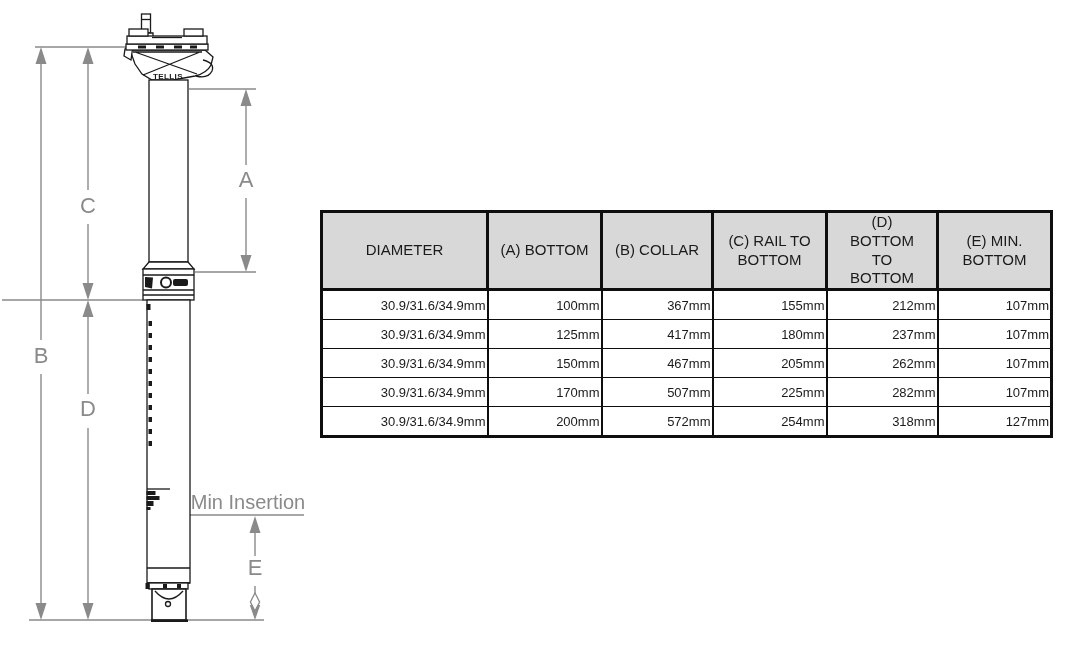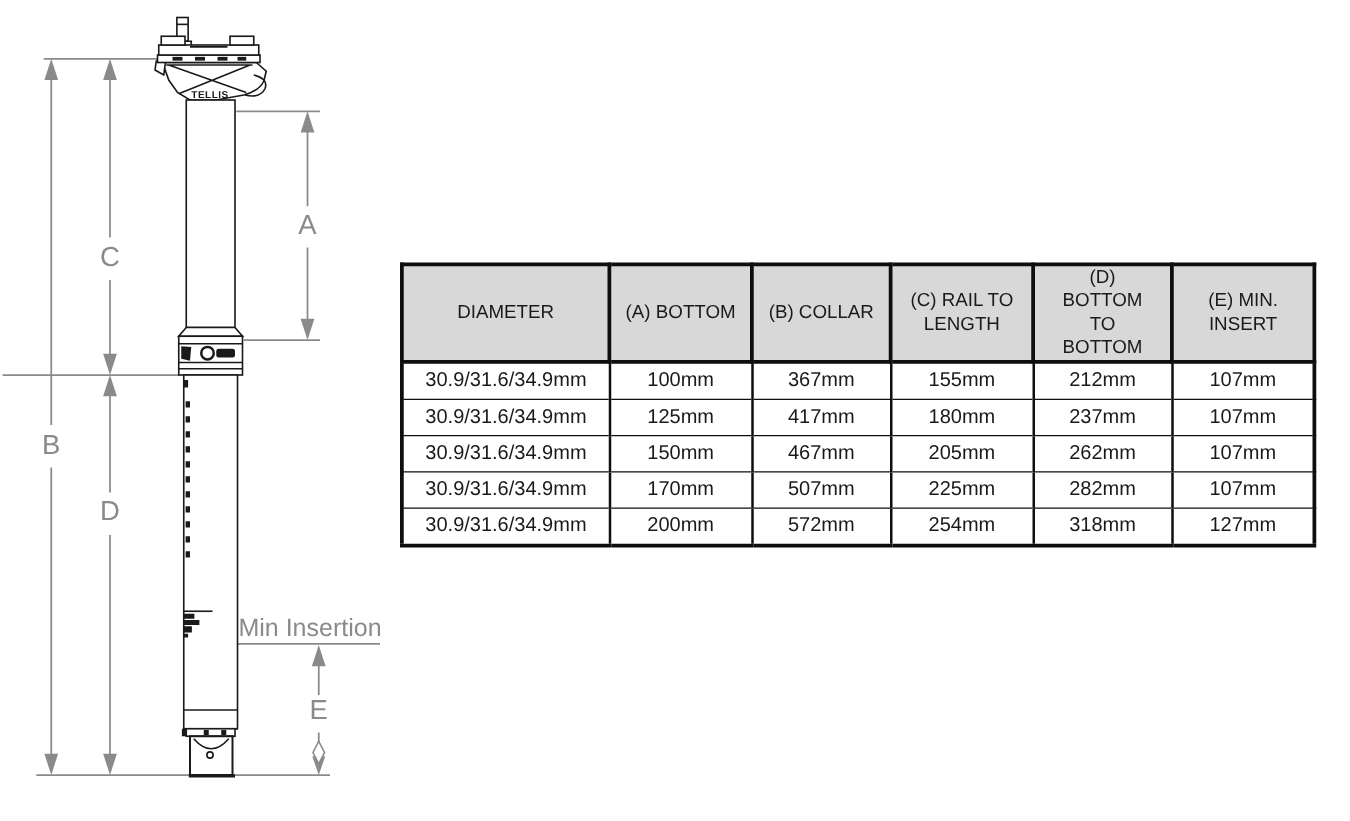--- a/index.html
+++ b/index.html
@@ -6,22 +6,22 @@
   .page{position:relative;width:1080px;height:657px;background:#ffffff;
         font-family:"Liberation Sans",sans-serif;overflow:hidden;}
   .diagram-svg{position:absolute;left:0;top:0;}
   .table-wrap{position:absolute;left:320px;top:210px;}
   table.spec{border-collapse:collapse;table-layout:fixed;width:730px;
              border:3px solid #0e0e0e;color:#1a1a1a;}
   table.spec th{background:#d8d8d8;border:3px solid #0e0e0e;font-weight:400;
                 font-size:15px;line-height:1.25;height:46px;padding:0 10px;
                 text-align:center;vertical-align:middle;}
   table.spec td{border:2px solid #0e0e0e;border-top:1px solid #0e0e0e;
-                border-bottom:1px solid #0e0e0e;font-size:16px;height:26px;
-                text-align:center;vertical-align:middle;white-space:nowrap;}
+                border-bottom:1px solid #0e0e0e;font-size:13px;height:26px;
+                text-align:right;vertical-align:middle;white-space:nowrap;}
   table.spec tr:last-child td{border-bottom:3px solid #0e0e0e;}
 </style>
 </head>
 <body>
 
 <div class="page">
 
   <svg class="diagram-svg" width="320" height="657" viewBox="0 0 320 657" stroke-linecap="butt" stroke-linejoin="miter">
 
     <g stroke="#8a8a8a" stroke-width="1.4" fill="none">
@@ -166,23 +166,23 @@
           <col style="width:111px">
         <col style="width:114px">
           <col style="width:111px">
           <col style="width:114px">
       </colgroup>
       <thead>
         <tr>
           <th>DIAMETER</th>
           <th>(A) BOTTOM</th>
           <th>(B) COLLAR</th>
-          <th>(C) RAIL TO LENGTH</th>
+          <th>(C) RAIL TO BOTTOM</th>
           <th>(D) BOTTOM TO BOTTOM</th>
-          <th>(E) MIN. INSERT</th>
+          <th>(E) MIN. BOTTOM</th>
         </tr>
       </thead>
       <tbody>
         <tr>
           <td>30.9/31.6/34.9mm</td>
           <td>100mm</td>
           <td>367mm</td>
           <td>155mm</td>
           <td>212mm</td>
           <td>107mm</td>

